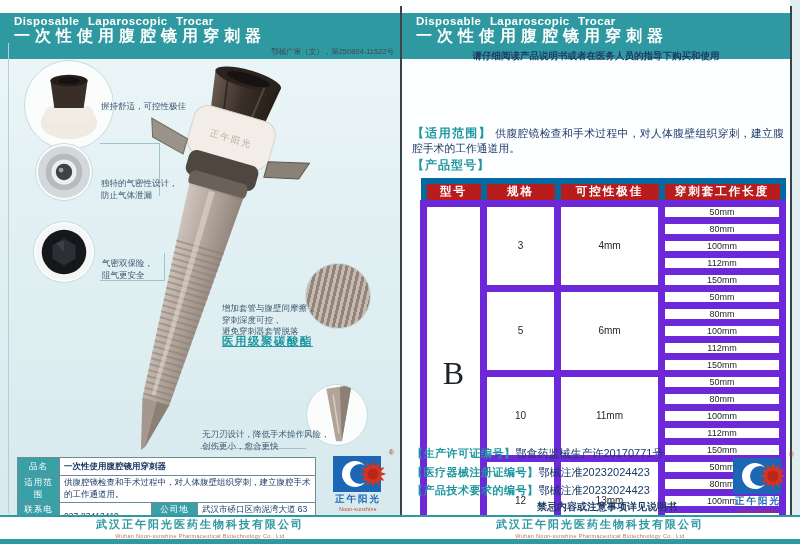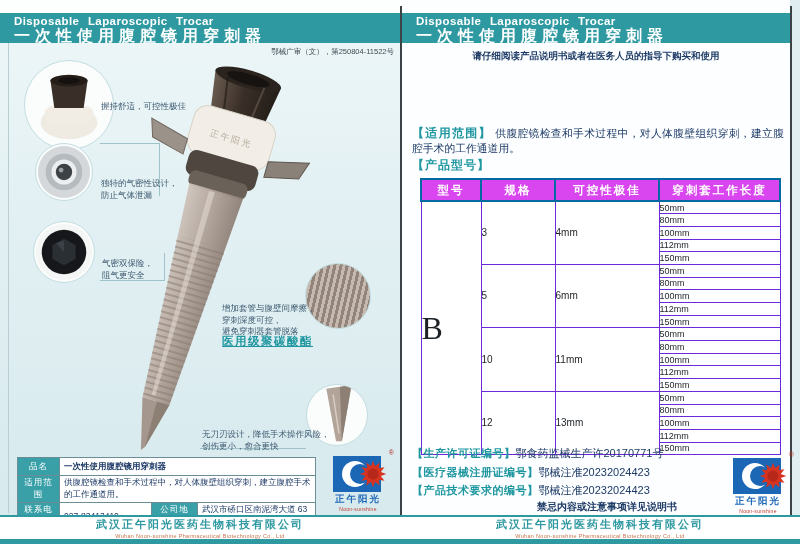--- a/index.html
+++ b/index.html
@@ -12,21 +12,21 @@
   .panel-left{left:0;top:0;width:400px;height:544px;
       background:linear-gradient(180deg,#eef7f8 0%,#e2f0f3 40%,#d6e9ed 100%);}
   .panel-right{left:402px;top:0;width:398px;height:544px;background:#e1eef1;}
   .right-card{left:0;top:0;width:388px;height:515px;background:#fcfeff;}
   .top-strip{left:0;top:0;width:100%;height:13px;background:#fdfefe;}
   .divider-v{left:400px;top:6px;width:2px;height:510px;background:#3c4347;}
   .edge-line-r{left:388px;top:6px;width:2px;height:509px;background:#3c4347;}
   .edge-line-l{left:8px;top:43px;width:1px;height:470px;background:#b9cdd2;}
 
   
-  .band{top:13px;height:30px;background:#2f99a1;color:#fff;}
+  .band{top:13px;height:46px;background:#2f99a1;color:#fff;}
   .band .t-en{position:absolute;left:14px;top:2px;font-size:11.5px;font-weight:bold;word-spacing:5px;letter-spacing:.4px;}
   .band .t-zh{position:absolute;left:14px;top:13px;font-size:16px;font-weight:bold;letter-spacing:5px;}
   .ad-approval{right:6px;top:47px;font-size:7.5px;color:#3e4b55;}
 
   
   .trocar-svg{left:0;top:38px;width:400px;height:472px;}
   .detail-circle{border-radius:50%;border:1px solid #c2dde0;background:#fbfdfd;overflow:hidden;}
   .rings1{left:24px;top:60px;width:90px;height:90px;}
   .rings2{left:35px;top:143px;width:58px;height:58px;}
   .rings3{left:33px;top:221px;width:62px;height:62px;}
@@ -56,23 +56,23 @@
   
   .notice{left:0;top:50px;width:388px;text-align:center;font-size:9.5px;color:#1d3a66;font-weight:bold;}
   .sec{left:10px;width:372px;font-size:10.8px;line-height:15px;color:#1d3a66;text-align:justify;}
   .sec .sec-label{color:#1f97a0;font-weight:bold;font-size:12px;letter-spacing:1px;}
   .sec-structure{top:57px;}
   .sec-scope{top:126px;}
   .sec-models{top:158px;}
 
   
   .spec-table{left:18px;top:178px;border-collapse:collapse;background:#fff;border:1px solid #3f464c;}
-  .spec-table th{background:#d946ef;color:#fff;font-size:11.5px;font-weight:bold;letter-spacing:2px;
-      border:2px solid #0369a1;height:22px;padding:0;}
-  .spec-table td{border:1px solid #6d28d9;font-size:9px;color:#23282c;text-align:left;padding:0;line-height:10px;}
+  .spec-table th{background:#b91c1c;color:#fff;font-size:11.5px;font-weight:bold;letter-spacing:2px;
+      border:6px solid #0369a1;height:22px;padding:0;}
+  .spec-table td{border:7px solid #6d28d9;font-size:9px;color:#23282c;text-align:center;padding:0;line-height:10px;}
   .spec-table tr.body-row{height:12.7px;}
   .spec-table td.model-cell{font-family:"Liberation Serif",serif;font-size:32px;color:#1c2226;background:#fff;}
   .spec-table td.spec-cell,.spec-table td.diameter-cell{font-size:10px;}
   .col-model{width:60px;}.col-spec{width:74px;text-align:center;}.col-diam{width:104px;}.col-len{width:121px;}
 
   
   .licenses{left:10px;top:446px;width:330px;}
   .lic-row{margin-bottom:3.5px;font-size:11px;color:#1d3a66;white-space:nowrap;}
   .lic-row .lic-label{color:#1f97a0;font-weight:bold;letter-spacing:.5px;}
   .warning{left:55px;top:500px;width:300px;text-align:center;font-size:10px;font-weight:bold;color:#1d3a66;}

